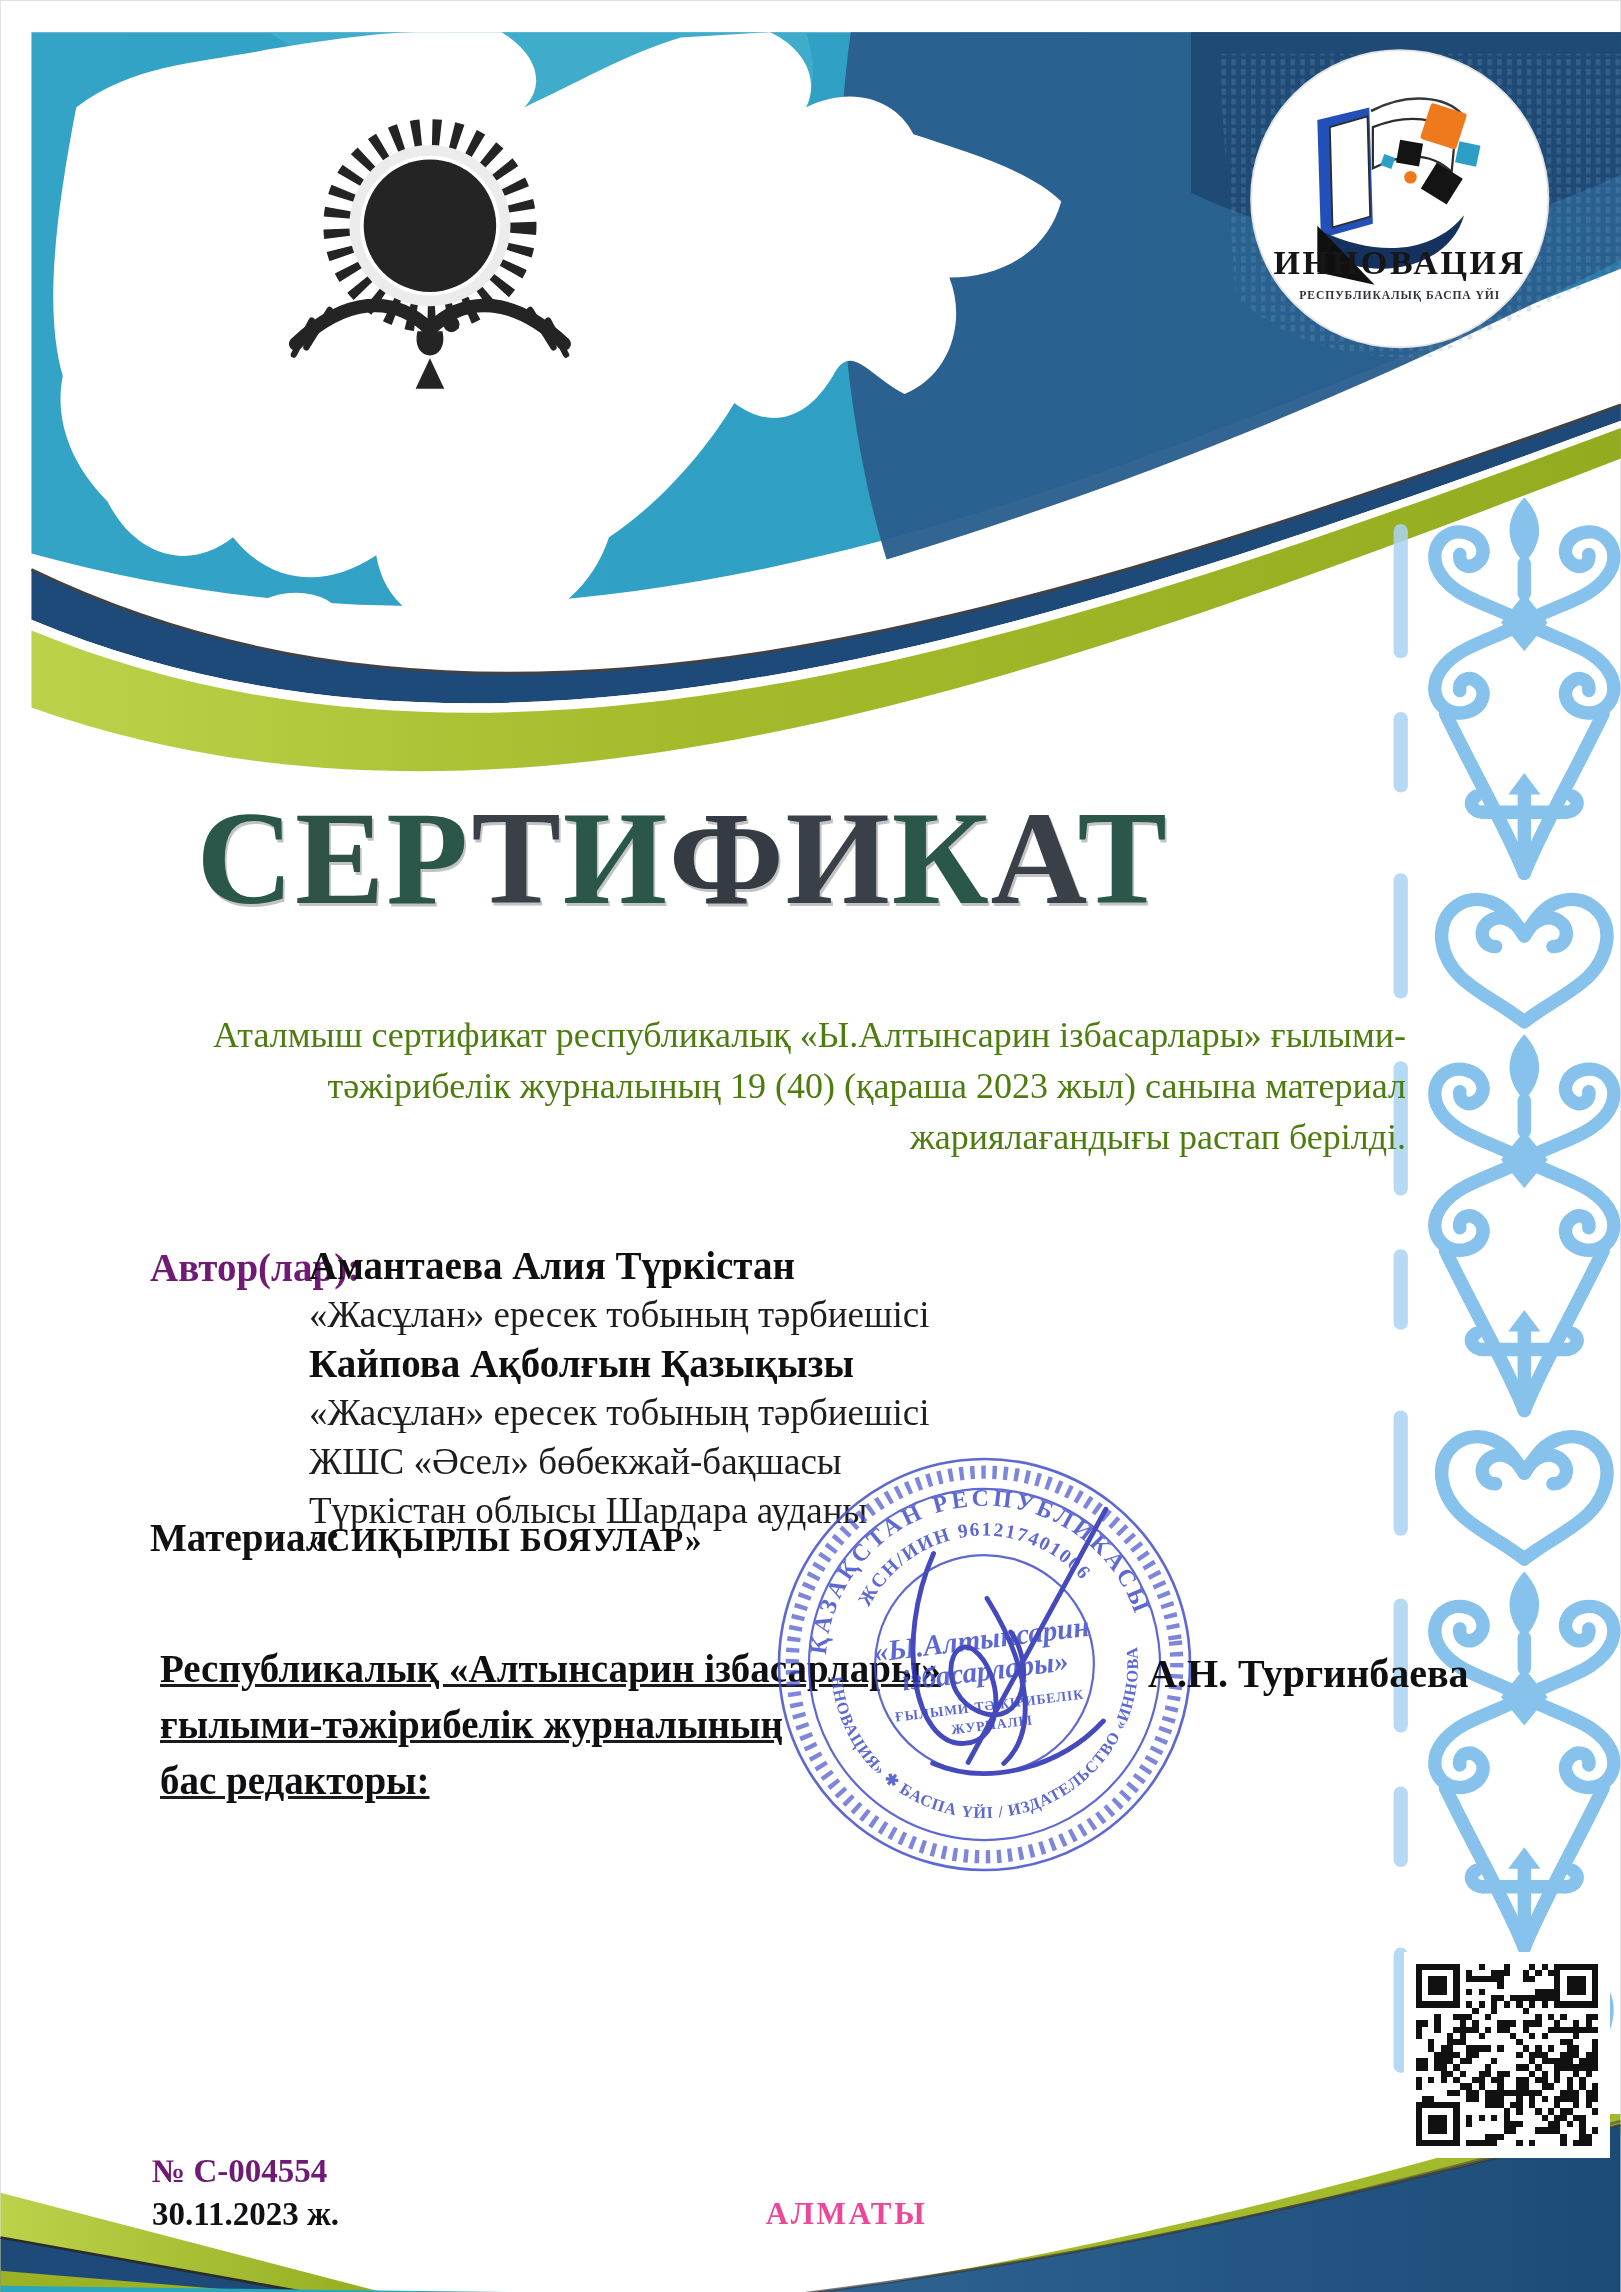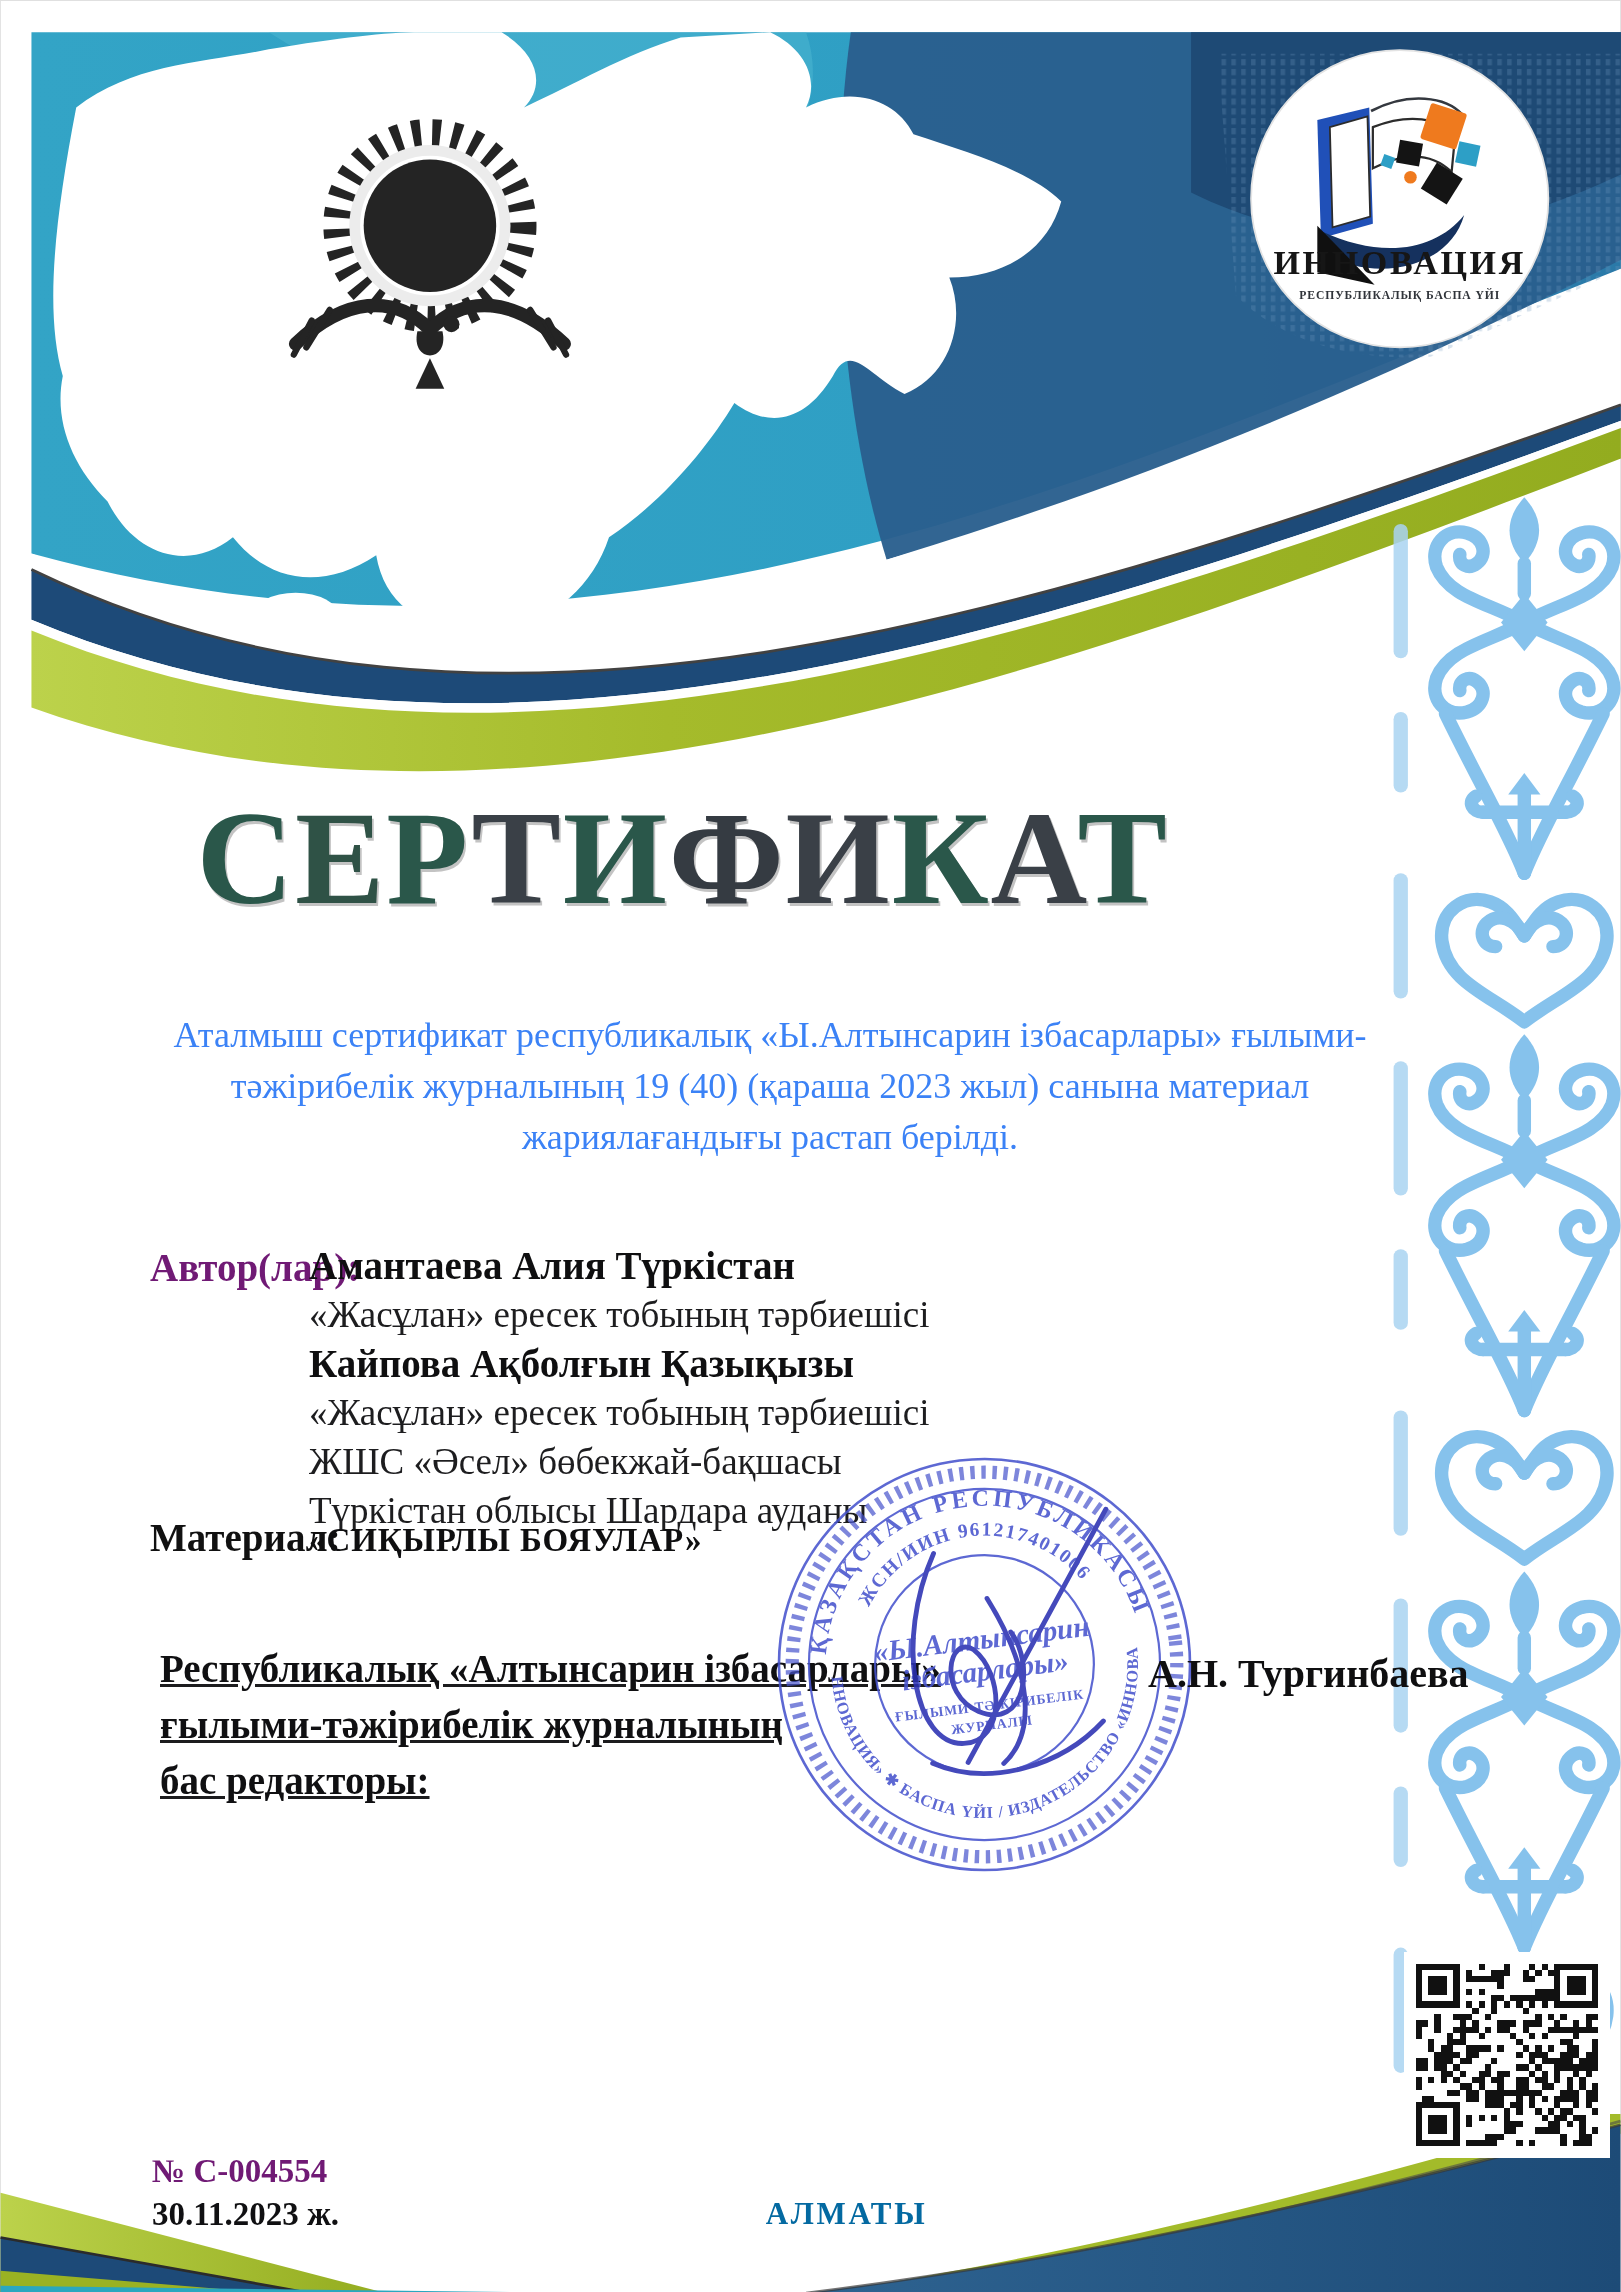--- a/index.html
+++ b/index.html
@@ -18,22 +18,22 @@
 
   
   .ornament{right:0;top:488px;width:231px;height:1612px;}
 
   
   .cert-title{left:0;top:781px;width:1365px;text-align:center;
               font:bold 134px "Liberation Serif",serif;letter-spacing:1.8px;
               text-shadow:1.8px 2.7px 0 rgba(40,40,40,.28);white-space:nowrap;}
 
   
-  .intro{left:134px;top:1010px;width:1272px;text-align:center;
-         font:400 36px "Liberation Serif",serif;color:#3b82f6;}
+  .intro{left:134px;top:1010px;width:1272px;text-align:right;
+         font:400 36px "Liberation Serif",serif;color:#4d7c0f;}
   .intro-line{line-height:51px;}
 
   
   .a-label{left:150px;top:1245px;font:bold 39px "Liberation Serif",serif;color:#701a75;}
   .author-lines{left:309px;top:1241px;width:896px;}
   .a-line{font:400 37px "Liberation Serif",serif;line-height:49px;color:#1d1d1f;}
   .a-line.b{font:bold 39px "Liberation Serif",serif;line-height:49px;color:#0f0f10;}
 
   
   .m-label{left:150px;top:1515px;font:bold 39px "Liberation Serif",serif;color:#111;}
@@ -57,21 +57,21 @@
   
   .qr-box{left:1404px;top:1952px;background:#fff;padding:11.6px;z-index:6;}
   .qr-grid{display:grid;grid-template-columns:repeat(29,6.3px);grid-template-rows:repeat(29,6.3px);}
   .qr-grid i{display:block;}
   .qr-grid i.on{background:#111;}
 
   
   .f-number{left:152px;top:2153px;font:bold 33px "Liberation Serif",serif;color:#701a75;text-align:center;}
   .f-date{left:152px;top:2196px;font:bold 33px "Liberation Serif",serif;color:#101012;}
   .f-city{left:757px;top:2196px;width:179px;text-align:center;
-          font:bold 31px "Liberation Serif",serif;letter-spacing:2.7px;color:#0369a1;}
+          font:bold 31px "Liberation Serif",serif;letter-spacing:2.7px;color:#ec4899;}
 
   .bottom-art{left:0;top:2114px;width:1621px;height:179px;z-index:1;}
 </style>
 </head>
 <body>
 
 <div class="page">
 
   <svg class="abs header-art" viewBox="0 0 1810 880">
     <defs>

